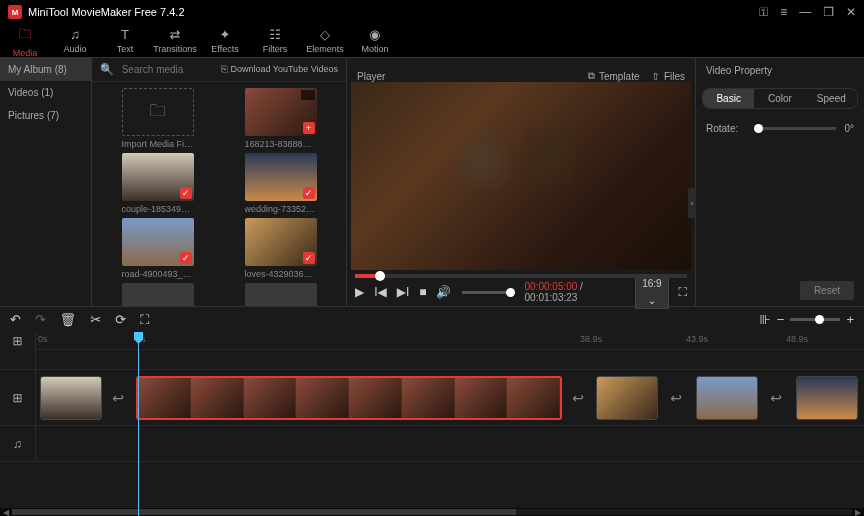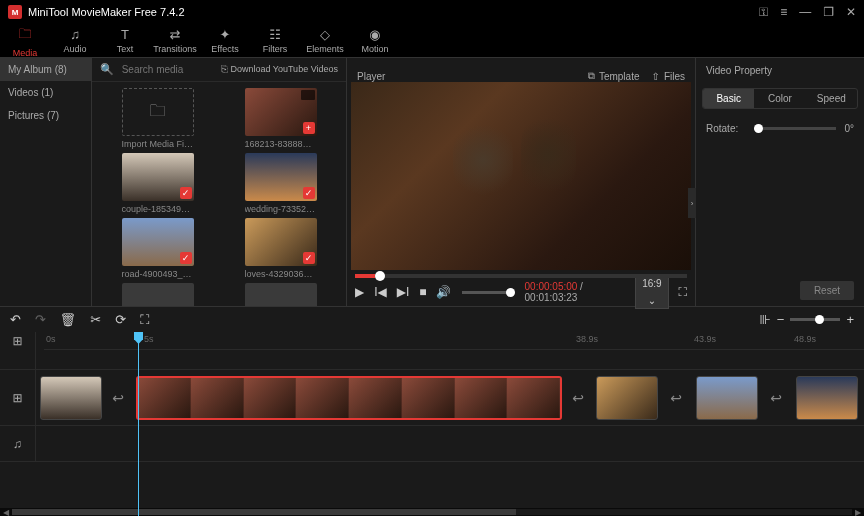--- a/index.html
+++ b/index.html
@@ -48,21 +48,21 @@
 .player-controls { height: 28px; display: flex; align-items: center; padding: 0 8px; gap: 10px; }
 .player-controls .pbtn { cursor: pointer; font-size: 12px; color: #ccc; }
 .player-controls .time { font-size: 10px; margin-left: auto; }
 .player-controls .time .cur { color: #e53935; }
 .player-controls .vol-track { width: 60px; height: 3px; background: #555; position: relative; }
 .player-controls .vol-track .vknob { position: absolute; right: 0; top: -3px; width: 9px; height: 9px; background: #fff; border-radius: 50%; }
 .player-controls .aspect { background: #333; border: 1px solid #444; color: #ccc; font-size: 10px; padding: 2px 6px; display: flex; align-items: center; gap: 6px; flex-direction: column; }
 
 .props-panel { width: 168px; background: #1a1a1a; display: flex; flex-direction: column; }
 .props-header { height: 24px; display: flex; align-items: center; padding: 0 10px; font-size: 10px; }
-.props-tabs { display: flex; margin: 6px; border: 1px solid #333; border-radius: 3px; overflow: hidden; }
+.props-tabs { display: flex; margin: 6px; border: 1px solid #333; border-radius: 8px; overflow: hidden; }
 .props-tabs .ptab { flex: 1; text-align: center; padding: 4px 0; font-size: 10px; cursor: pointer; }
 .props-tabs .ptab.active { background: #3a3a3a; color: #fff; }
 .props-body { padding: 8px 10px; font-size: 10px; }
 .props-row { display: flex; align-items: center; margin-bottom: 12px; gap: 8px; }
 .props-row .lbl { width: 40px; }
 .props-row .iconbtn { width: 24px; height: 22px; background: #2a2a2a; border: 1px solid #3a3a3a; display: flex; align-items: center; justify-content: center; cursor: pointer; border-radius: 2px; }
 .rotate-track { flex: 1; height: 3px; background: #444; position: relative; }
 .rotate-track .rknob { position: absolute; left: 0; top: -3px; width: 9px; height: 9px; background: #fff; border-radius: 50%; }
 .reset-btn { position: absolute; bottom: 6px; right: 10px; background: #333; padding: 4px 14px; border-radius: 2px; font-size: 10px; cursor: pointer; color: #888; }
 .props-panel { position: relative; }
@@ -287,24 +287,24 @@
     <div class="zoom-track">
         <div class="zknob"></div>
       </div>
     <span class="tbtn">+</span>
   </div>
 </div>
 
 <div class="timeline">
   <div style="display:flex;">
     <div class="track-head" style="height:18px;">⊞</div>
-    <div class="ruler" style="flex:1; margin-left:8px;">
+    <div class="ruler" style="flex:1; margin-left:0;">
       <span class="tick" style="left:2px;">0s</span>
       <span class="tick" style="left:100px;">5s</span>
-      <span class="tick" style="left:532px;">38.9s</span>
+      <span class="tick" style="left:544px;">38.9s</span>
       <span class="tick" style="left:650px;">43.9s</span>
       <span class="tick" style="left:750px;">48.9s</span>
     </div>
   </div>
   <div class="playhead" style="left:138px;">
       <div class="marker"></div>
     </div>
   <div class="tracks">
     <div class="track spacer">
         <div class="track-head"></div>

